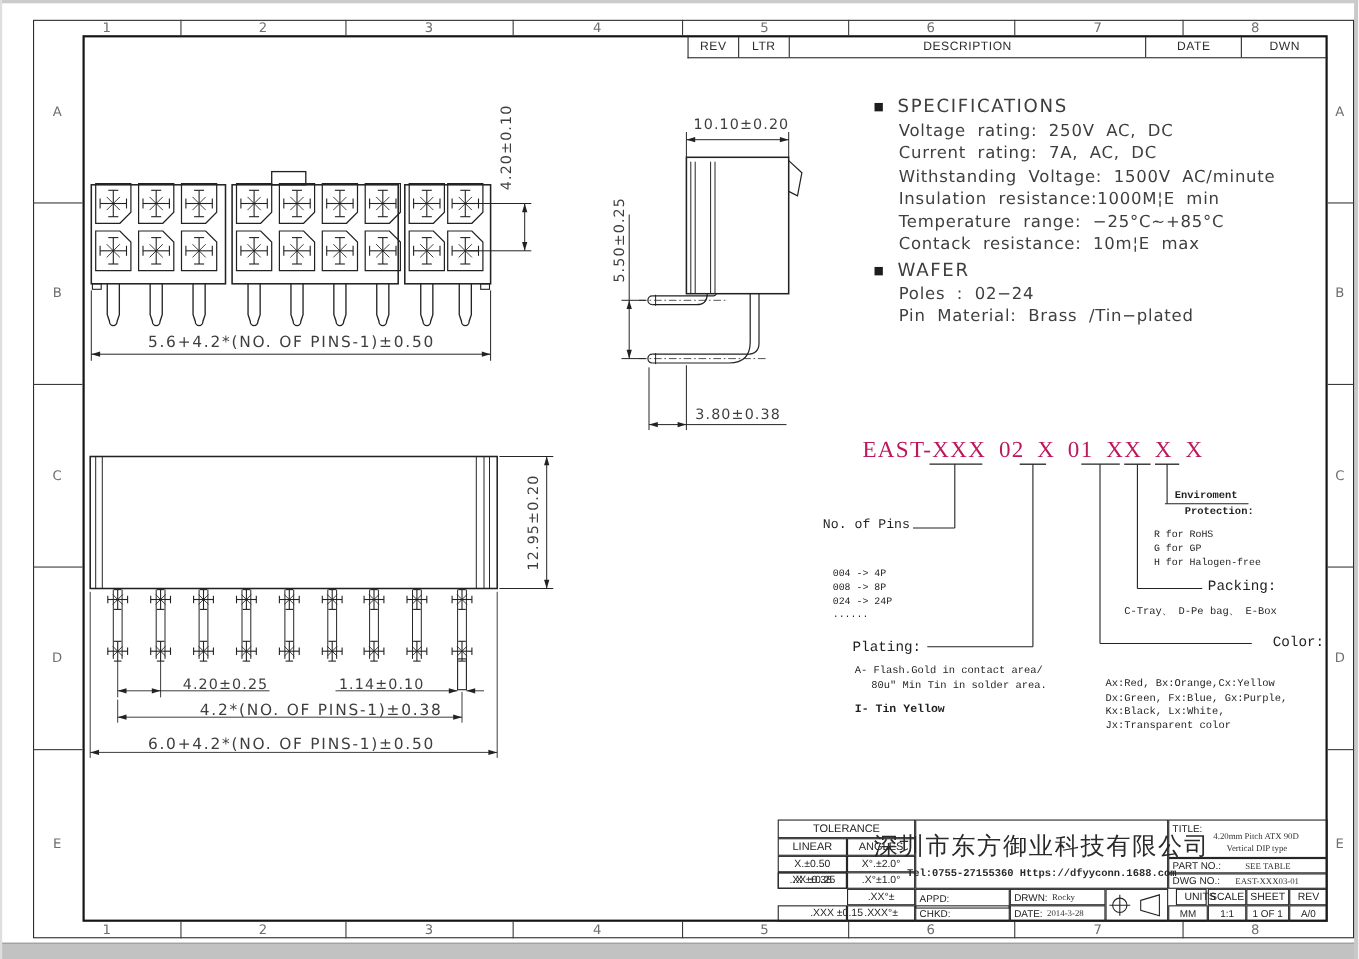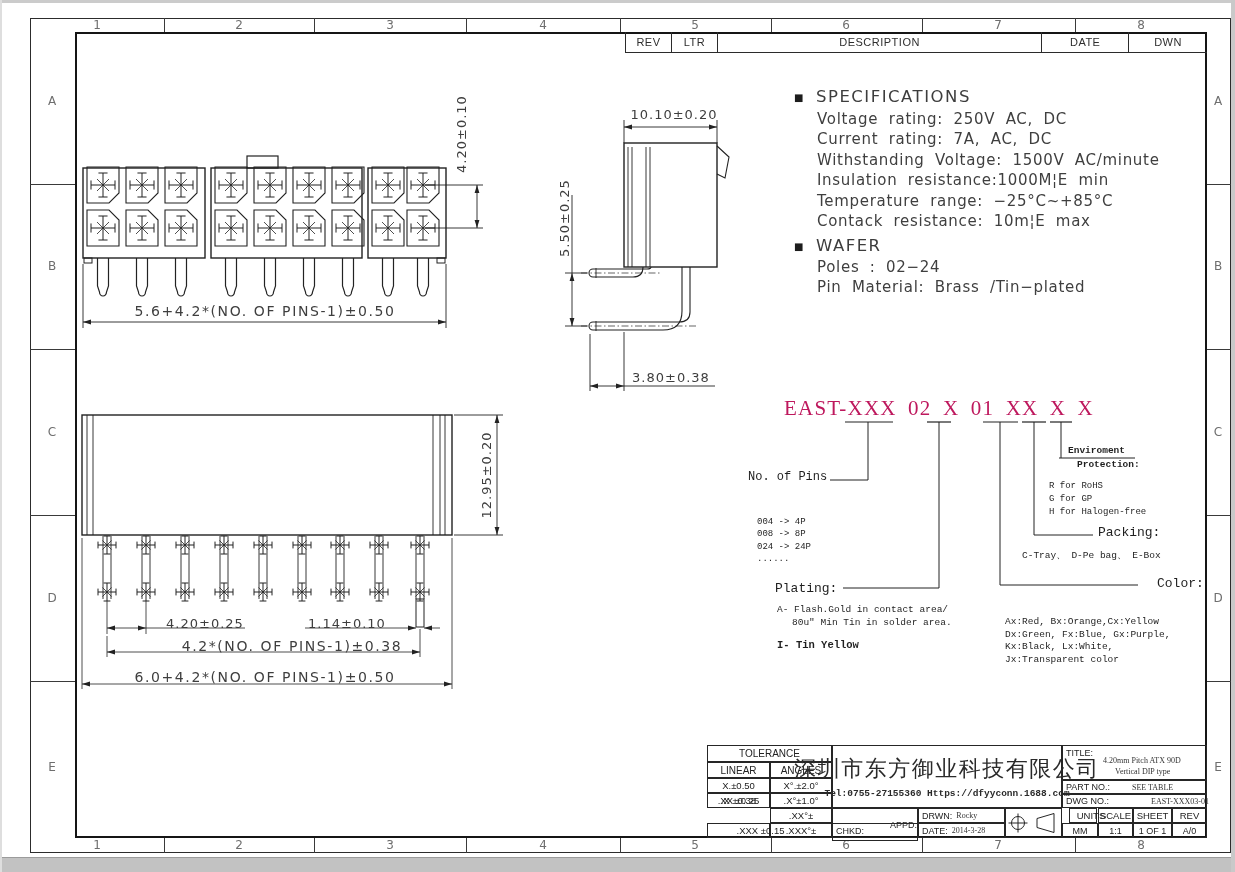--- a/index.html
+++ b/index.html
@@ -599,21 +599,21 @@
     <div class="tb" style="left:0;top:48px;width:63px;height:15px;text-align:right;">.XX ±0.25</div>
     <div class="tb" style="left:63px;top:63px;width:62px;height:15px;">.XX°±</div>
     <div class="tb" style="left:0;top:78px;width:63px;height:15px;padding-left:44px;">.XXX ±0.15</div>
     <div class="tb" style="left:63px;top:78px;width:62px;height:15px;">.XXX°±</div>
 
     <div class="tb" style="left:125px;top:0;width:230px;height:63px;flex-direction:column;">
       <div class="company-name">深圳市东方御业科技有限公司</div>
       <div class="company-tel">Tel:0755-27155360 Https://dfyyconn.1688.com</div>
     </div>
 
-    <div class="tb left" style="left:125px;top:63px;width:86px;height:33px;font-size:9px;justify-content:flex-end;">
+    <div class="tb left" style="left:125px;top:63px;width:86px;height:18px;font-size:9px;">
       <span>APPD:</span>
     </div>
     <div class="tb left" style="left:125px;top:78px;width:86px;height:15px;font-size:9px;">
       <span>CHKD:</span>
     </div>
     <div class="tb left" style="left:211px;top:63px;width:87px;height:15px;font-size:9px;">
       <span class="lbl">DRWN:</span>
       <span class="tinyserif">Rocky</span>
     </div>
     <div class="tb left" style="left:211px;top:78px;width:87px;height:15px;font-size:9px;">
@@ -632,21 +632,21 @@
 
     <div class="tb" style="left:355px;top:0;width:145px;height:35px;">
       <span class="abs" style="left:3px;top:2px;font-size:9px;">TITLE:</span>
       <span class="abs tinyserif" style="left:40px;top:10px;">4.20mm Pitch ATX 90D</span>
       <span class="abs tinyserif" style="left:52px;top:21px;">Vertical DIP type</span>
     </div>
     <div class="tb left" style="left:355px;top:35px;width:145px;height:14px;font-size:9px;">
       <span>PART NO.:</span>
       <span class="tinyserif" style="margin-left:22px;">SEE TABLE</span>
     </div>
-    <div class="tb left" style="left:355px;top:49px;width:145px;height:14px;font-size:9px;gap:28px;">
+    <div class="tb left" style="left:355px;top:49px;width:145px;height:14px;font-size:9px;">
       <span>DWG NO.:</span>
       <span class="tinyserif" style="margin-left:14px;">EAST-XXX03-01</span>
     </div>
     <div class="tb" style="left:362px;top:63px;width:28px;height:15px;padding-left:16px;">UNITS</div>
     <div class="tb" style="left:391px;top:63px;width:35px;height:15px;">SCALE</div>
     <div class="tb" style="left:426px;top:63px;width:39px;height:15px;">SHEET</div>
     <div class="tb" style="left:465px;top:63px;width:35px;height:15px;">REV</div>
     <div class="tb" style="left:355px;top:78px;width:36px;height:15px;font-size:9px;">MM</div>
     <div class="tb" style="left:391px;top:78px;width:35px;height:15px;font-size:9px;">1:1</div>
     <div class="tb" style="left:426px;top:78px;width:39px;height:15px;font-size:9px;">1 OF 1</div>

